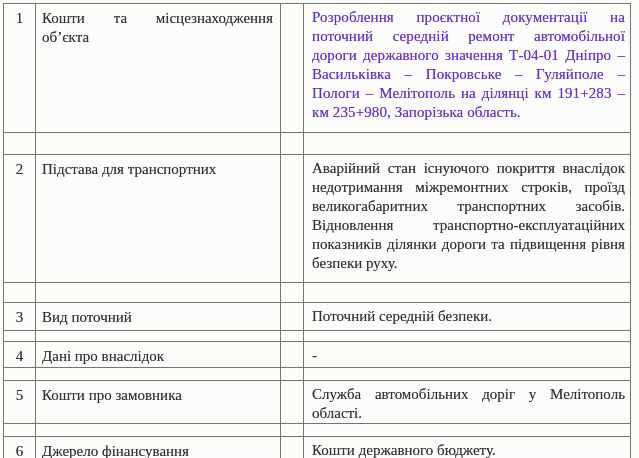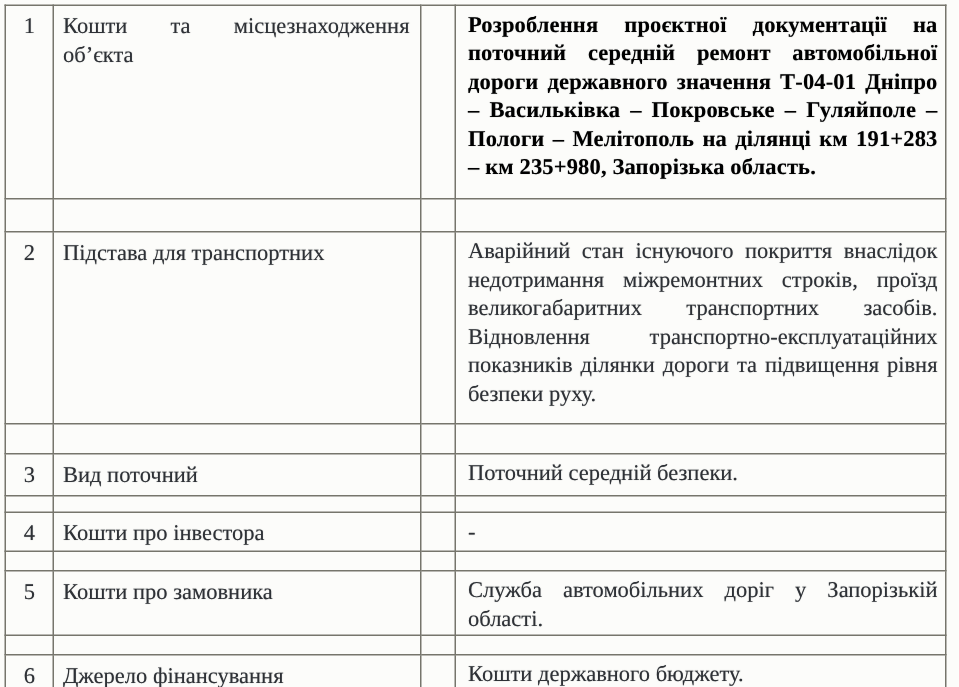--- a/index.html
+++ b/index.html
@@ -43,22 +43,22 @@
   td.label {
     text-align: justify;
     padding: 5px 7px 0 6px;
   }
   td.gap { }
   td.value {
     text-align: justify;
     padding: 4px 5px 0 8px;
   }
   td.value.bold {
-    font-weight: bold;
-    color: #000000;
+    font-weight: normal;
+    color: #6d28d9;
     letter-spacing: 0.1px;
   }
   tr.r1 { height: 129px; }
   tr.s1 { height: 22px; }
   tr.r2 { height: 128px; }
   tr.s2 { height: 20px; }
   tr.r3 { height: 28px; }
   tr.s3 { height: 11px; }
   tr.r4 { height: 22px; }
   tr.s4 { height: 13px; }
@@ -109,35 +109,35 @@
         <td class="value">Поточний середній безпеки.</td>
       </tr>
       <tr class="s3">
         <td></td>
         <td></td>
         <td></td>
         <td></td>
       </tr>
       <tr class="r4">
         <td class="num">4</td>
-        <td class="label">Кошти про інвестора</td>
+        <td class="label">Дані про внаслідок</td>
         <td class="gap"></td>
         <td class="value">-</td>
       </tr>
       <tr class="s4">
         <td></td>
         <td></td>
         <td></td>
         <td></td>
       </tr>
       <tr class="r5">
         <td class="num">5</td>
         <td class="label">Кошти про замовника</td>
         <td class="gap"></td>
-        <td class="value">Служба автомобільних доріг у Запорізькій області.</td>
+        <td class="value">Служба автомобільних доріг у Мелітополь області.</td>
       </tr>
       <tr class="s5">
         <td></td>
         <td></td>
         <td></td>
         <td></td>
       </tr>
       <tr class="r6">
         <td class="num">6</td>
         <td class="label">Джерело фінансування</td>

